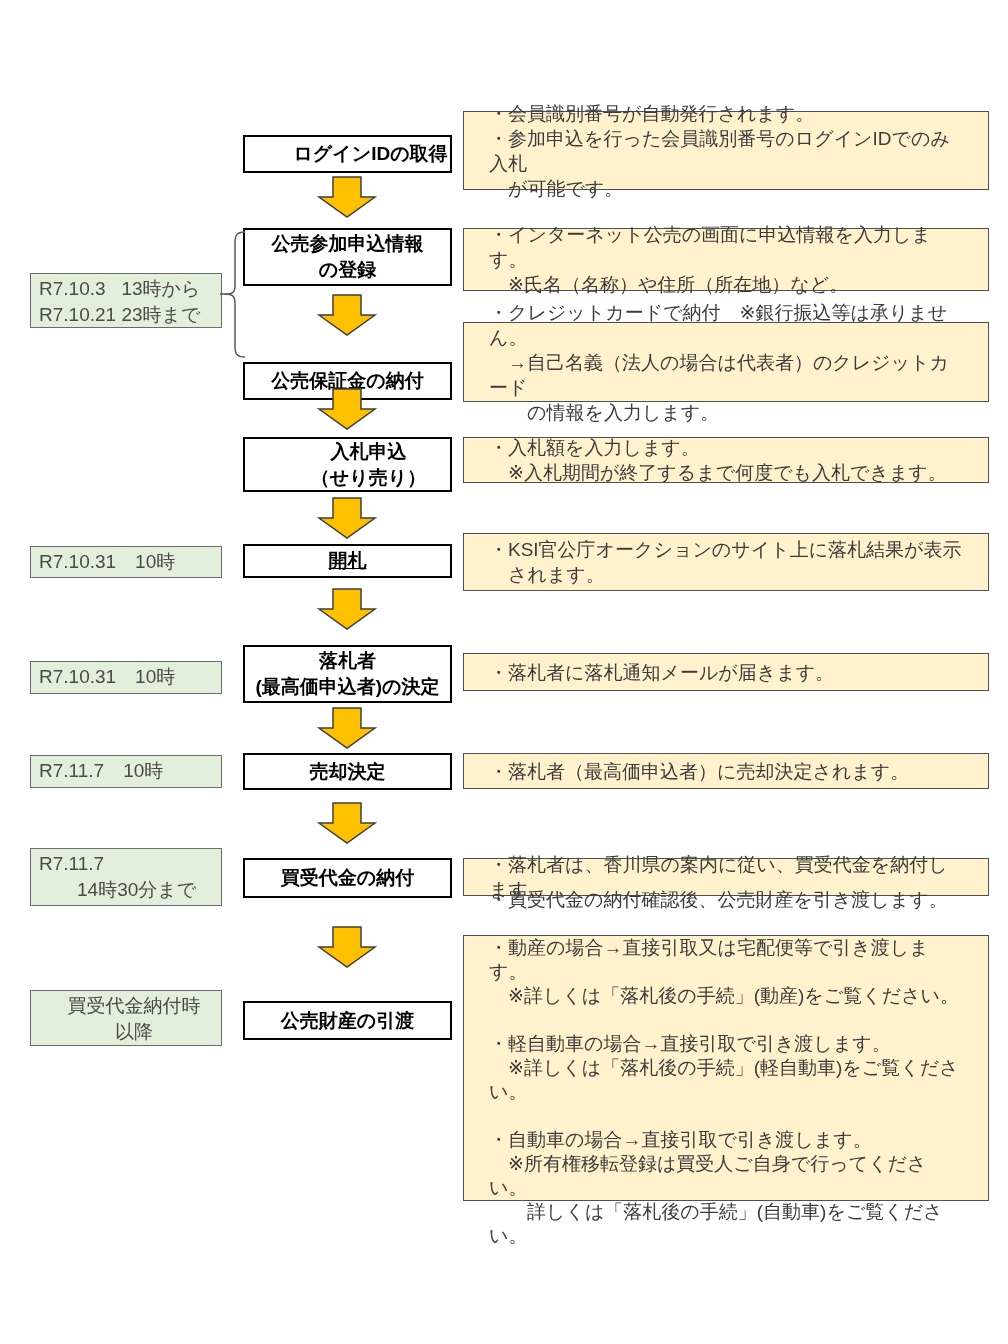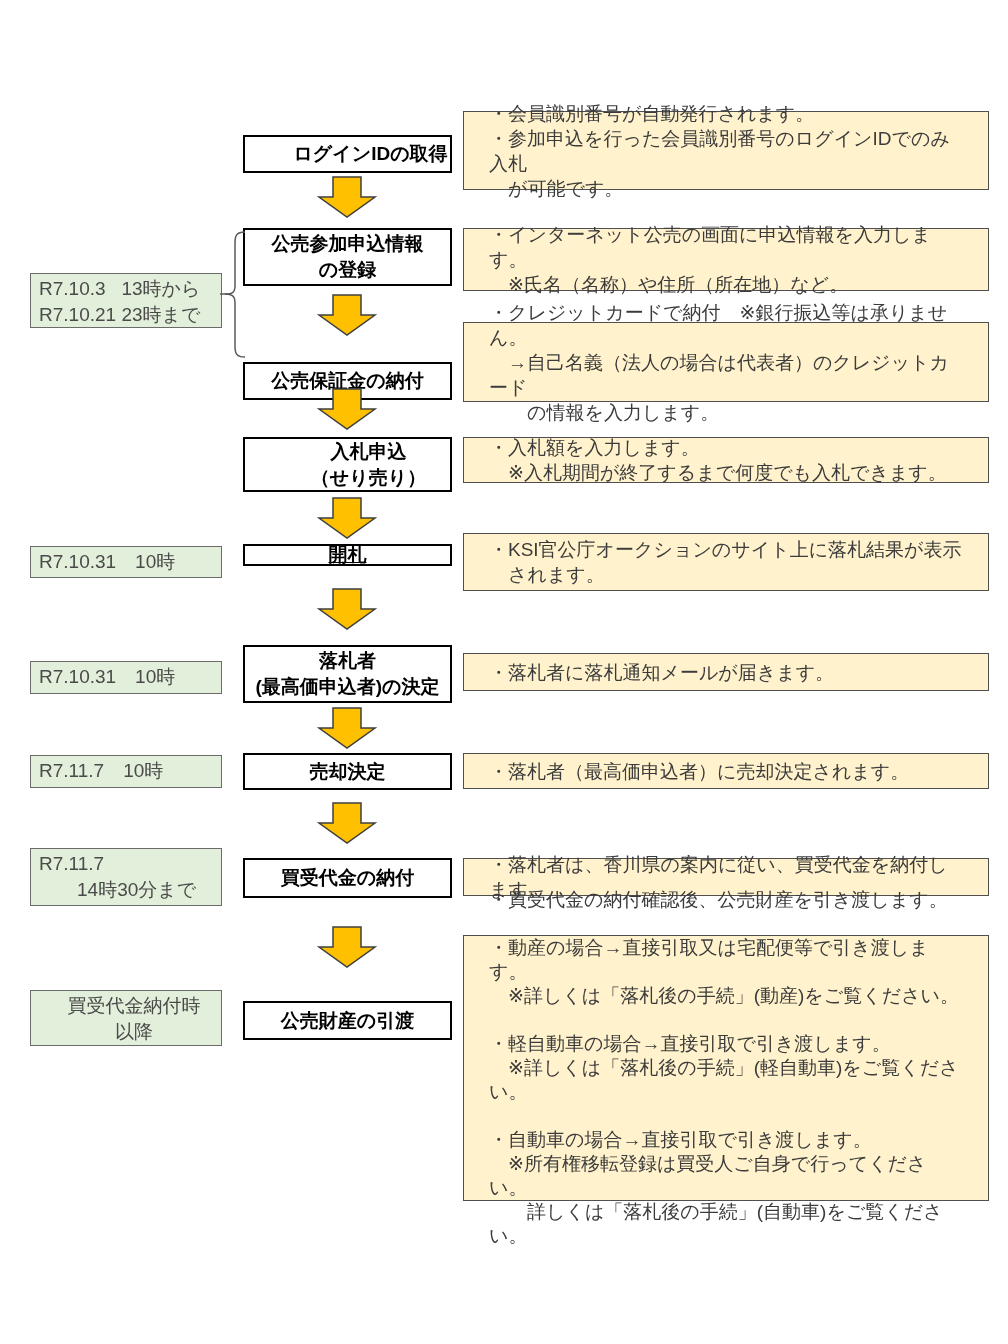--- a/index.html
+++ b/index.html
@@ -74,21 +74,21 @@
   <div class="step" style="left:243px;top:437px;width:209px;height:55px;padding-left:42px;">入札申込
 （せり売り）</div>
   <div class="note" style="left:463px;top:437px;width:526px;height:46px;">・入札額を入力します。
 　※入札期間が終了するまで何度でも入札できます。</div>
 
   <svg class="arrow" style="left:317px;top:497px;" viewBox="0 0 60 42">
     <path d="M16 1 H44 V21 H58 L30 41 L2 21 H16 Z" fill="#ffc000" stroke="#3f3f3f" stroke-width="1.5"></path>
   </svg>
 
   <div class="date" style="left:30px;top:546px;width:192px;height:32px;">R7.10.31　10時</div>
-  <div class="step" style="left:243px;top:544px;width:209px;height:22px;text-decoration:underline;">開札</div>
+  <div class="step" style="left:243px;top:544px;width:209px;height:34px;text-decoration:underline;">開札</div>
   <div class="note" style="left:463px;top:533px;width:526px;height:58px;">・KSI官公庁オークションのサイト上に落札結果が表示
 　されます。</div>
 
   <svg class="arrow" style="left:317px;top:588px;" viewBox="0 0 60 42">
     <path d="M16 1 H44 V21 H58 L30 41 L2 21 H16 Z" fill="#ffc000" stroke="#3f3f3f" stroke-width="1.5"></path>
   </svg>
 
   <div class="step" style="left:243px;top:645px;width:209px;height:58px;">落札者
 (最高価申込者)の決定</div>
   <div class="date" style="left:30px;top:661px;width:192px;height:33px;">R7.10.31　10時</div>

